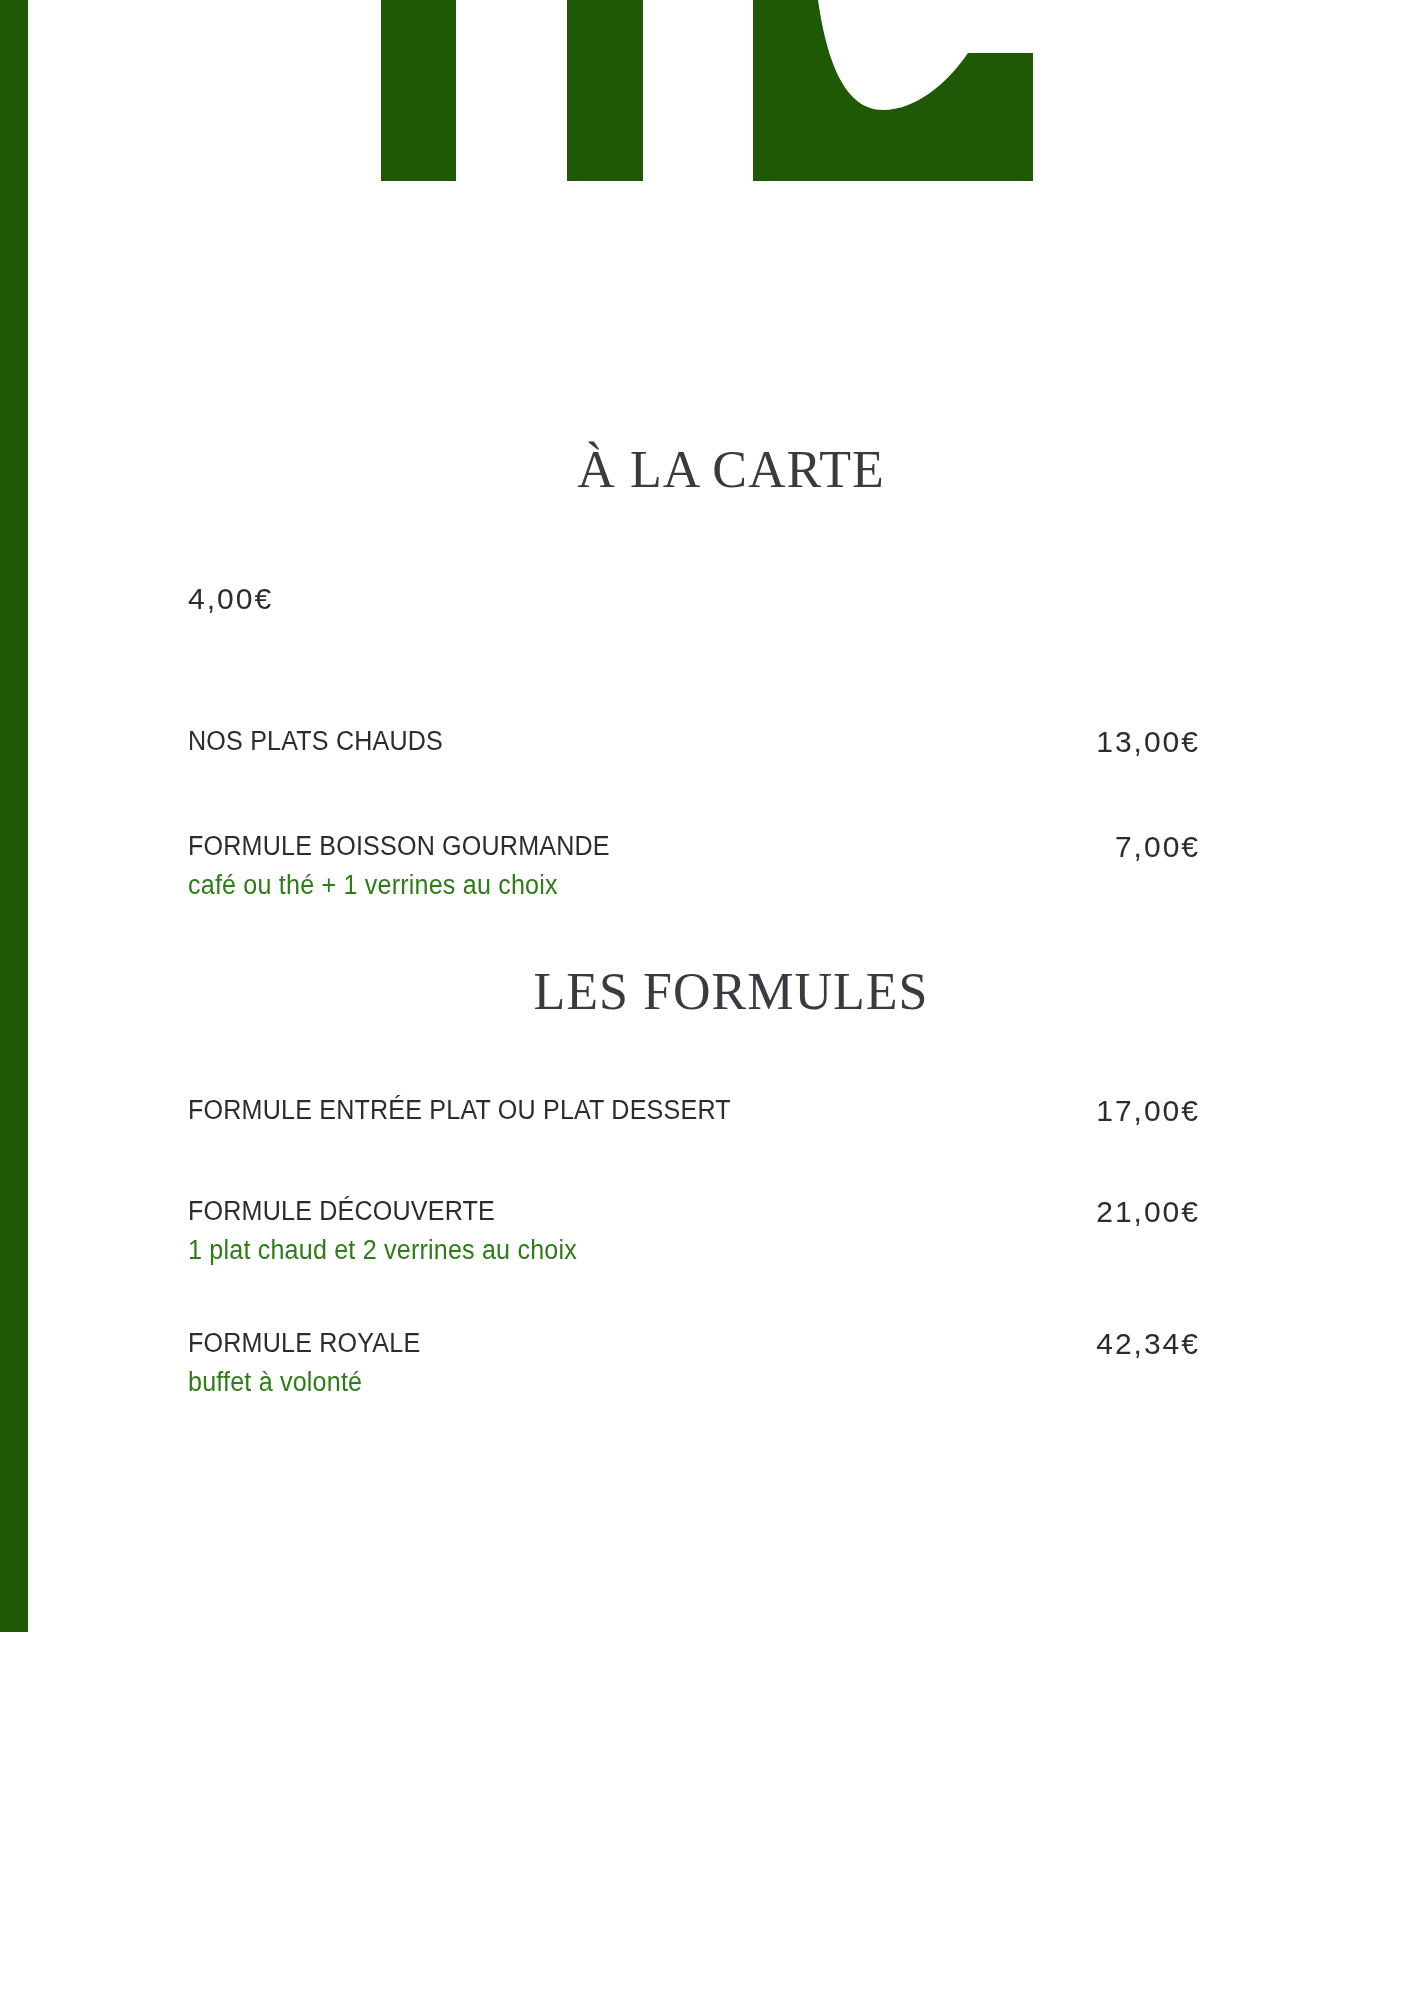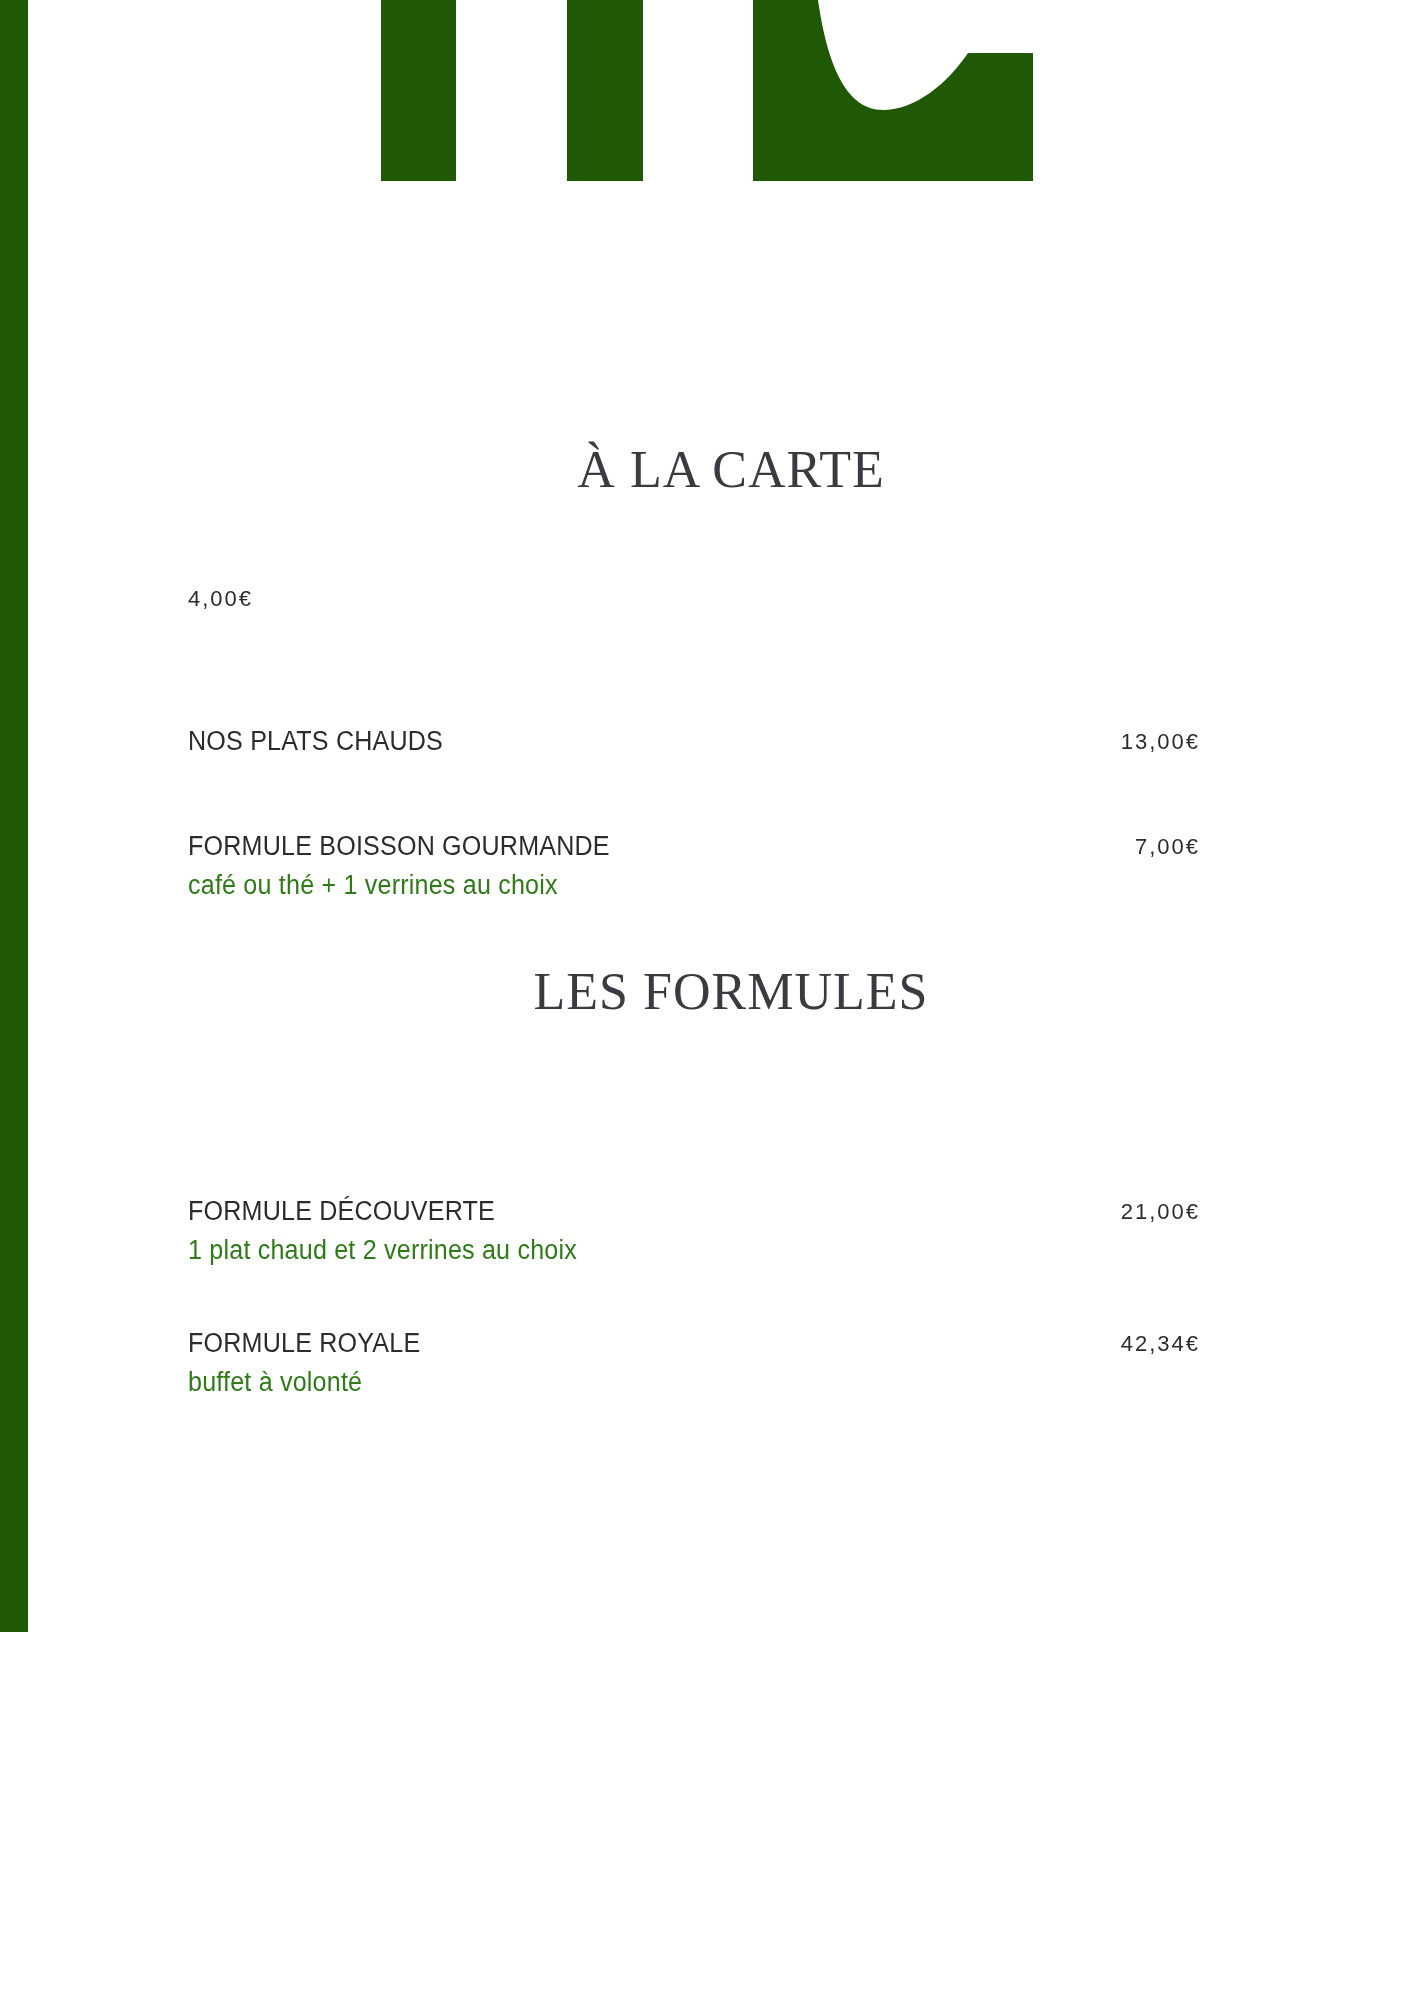--- a/index.html
+++ b/index.html
@@ -53,21 +53,21 @@
     font-size:27px;
     line-height:31px;
     color:#2E7B17;
     letter-spacing:0.2px;
     transform:scaleX(0.93);
     transform-origin:left top;
     white-space:nowrap;
   }
   .item-desc:empty{display:none;}
   .item-price{
-    font-size:22px;
+    font-size:30px;
     line-height:31px;
     color:#2C2C30;
     letter-spacing:2px;
     white-space:nowrap;
   }
 
   .disclaimer{
     position:absolute;
     left:0;top:1793px;width:1414px;
     text-align:center;
@@ -112,20 +112,27 @@
   <div class="item" style="top:831px">
     <div class="item-left">
       <div class="item-name">FORMULE BOISSON GOURMANDE</div>
       <div class="item-desc">café ou thé + 1 verrines au choix</div>
     </div>
     <div class="item-price">7,00€</div>
   </div>
 
   <h1 class="section-title" style="top:966px">LES FORMULES</h1>
 
+  <div class="item" style="top:1095px">
+    <div class="item-left">
+      <div class="item-name">FORMULE ENTRÉE PLAT OU PLAT DESSERT</div>
+
+    </div>
+    <div class="item-price">17,00€</div>
+  </div>
 
   <div class="item" style="top:1196px">
     <div class="item-left">
       <div class="item-name">FORMULE DÉCOUVERTE</div>
       <div class="item-desc">1 plat chaud et 2 verrines au choix</div>
     </div>
     <div class="item-price">21,00€</div>
   </div>
 
   <div class="item" style="top:1328px">

